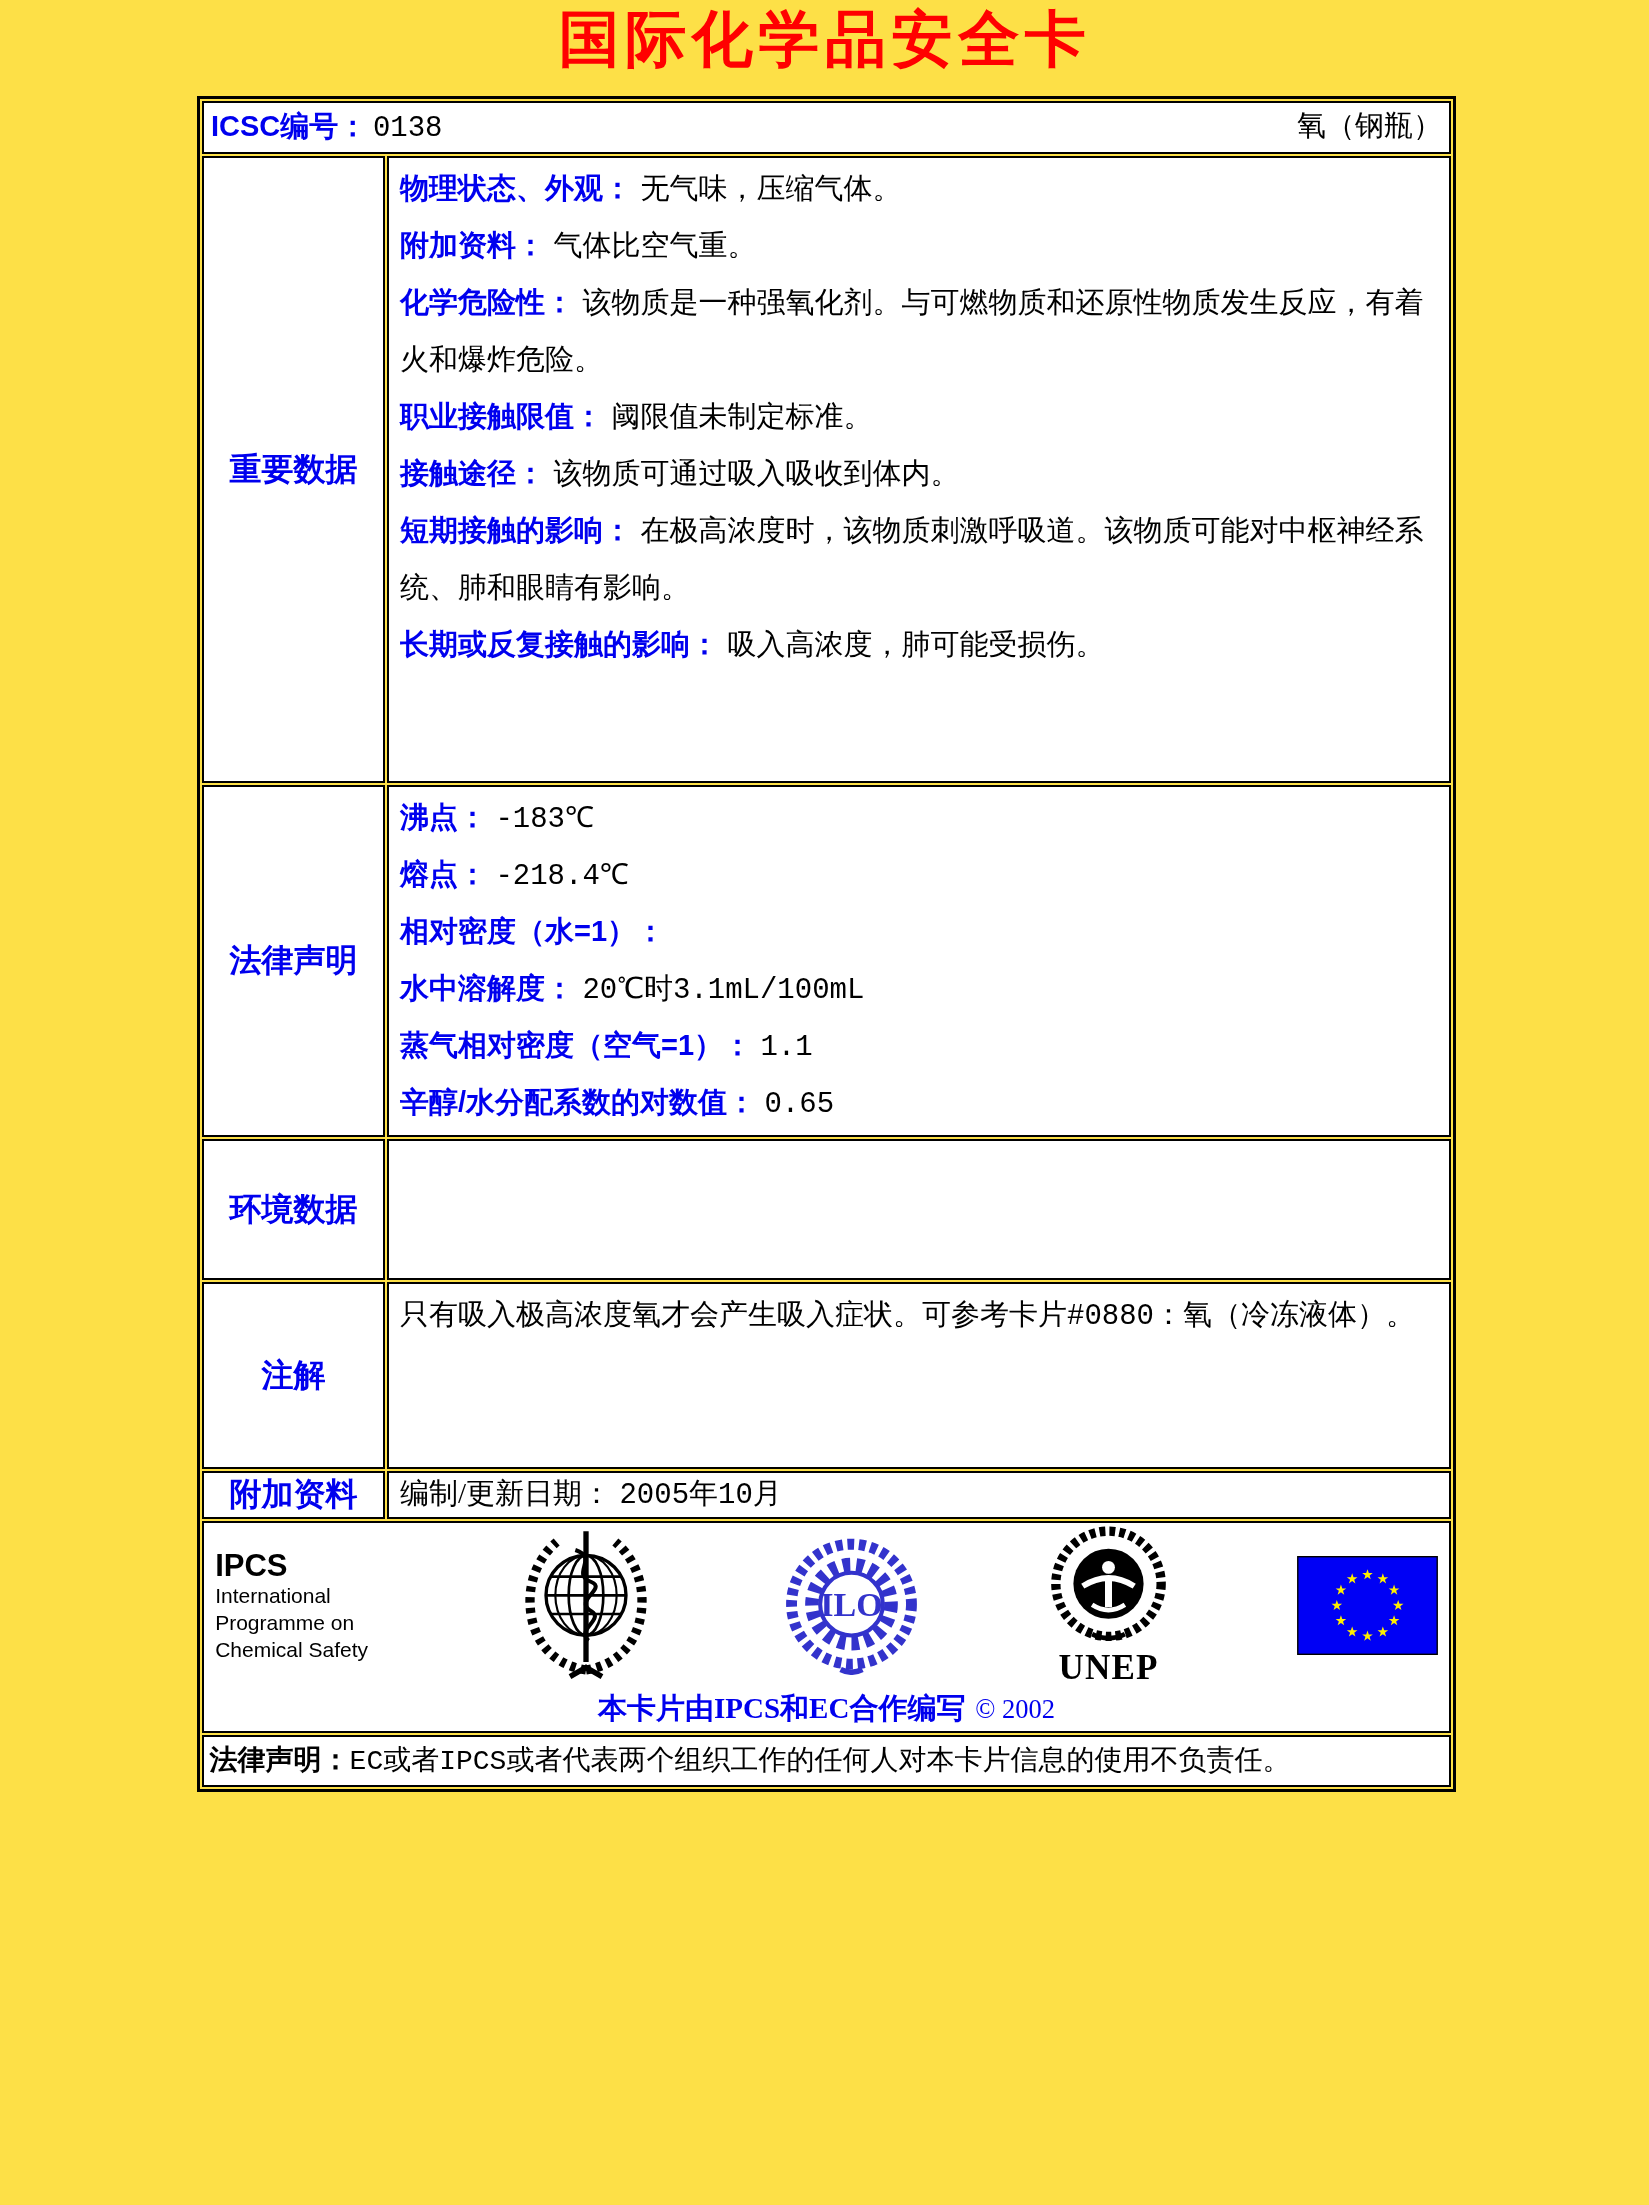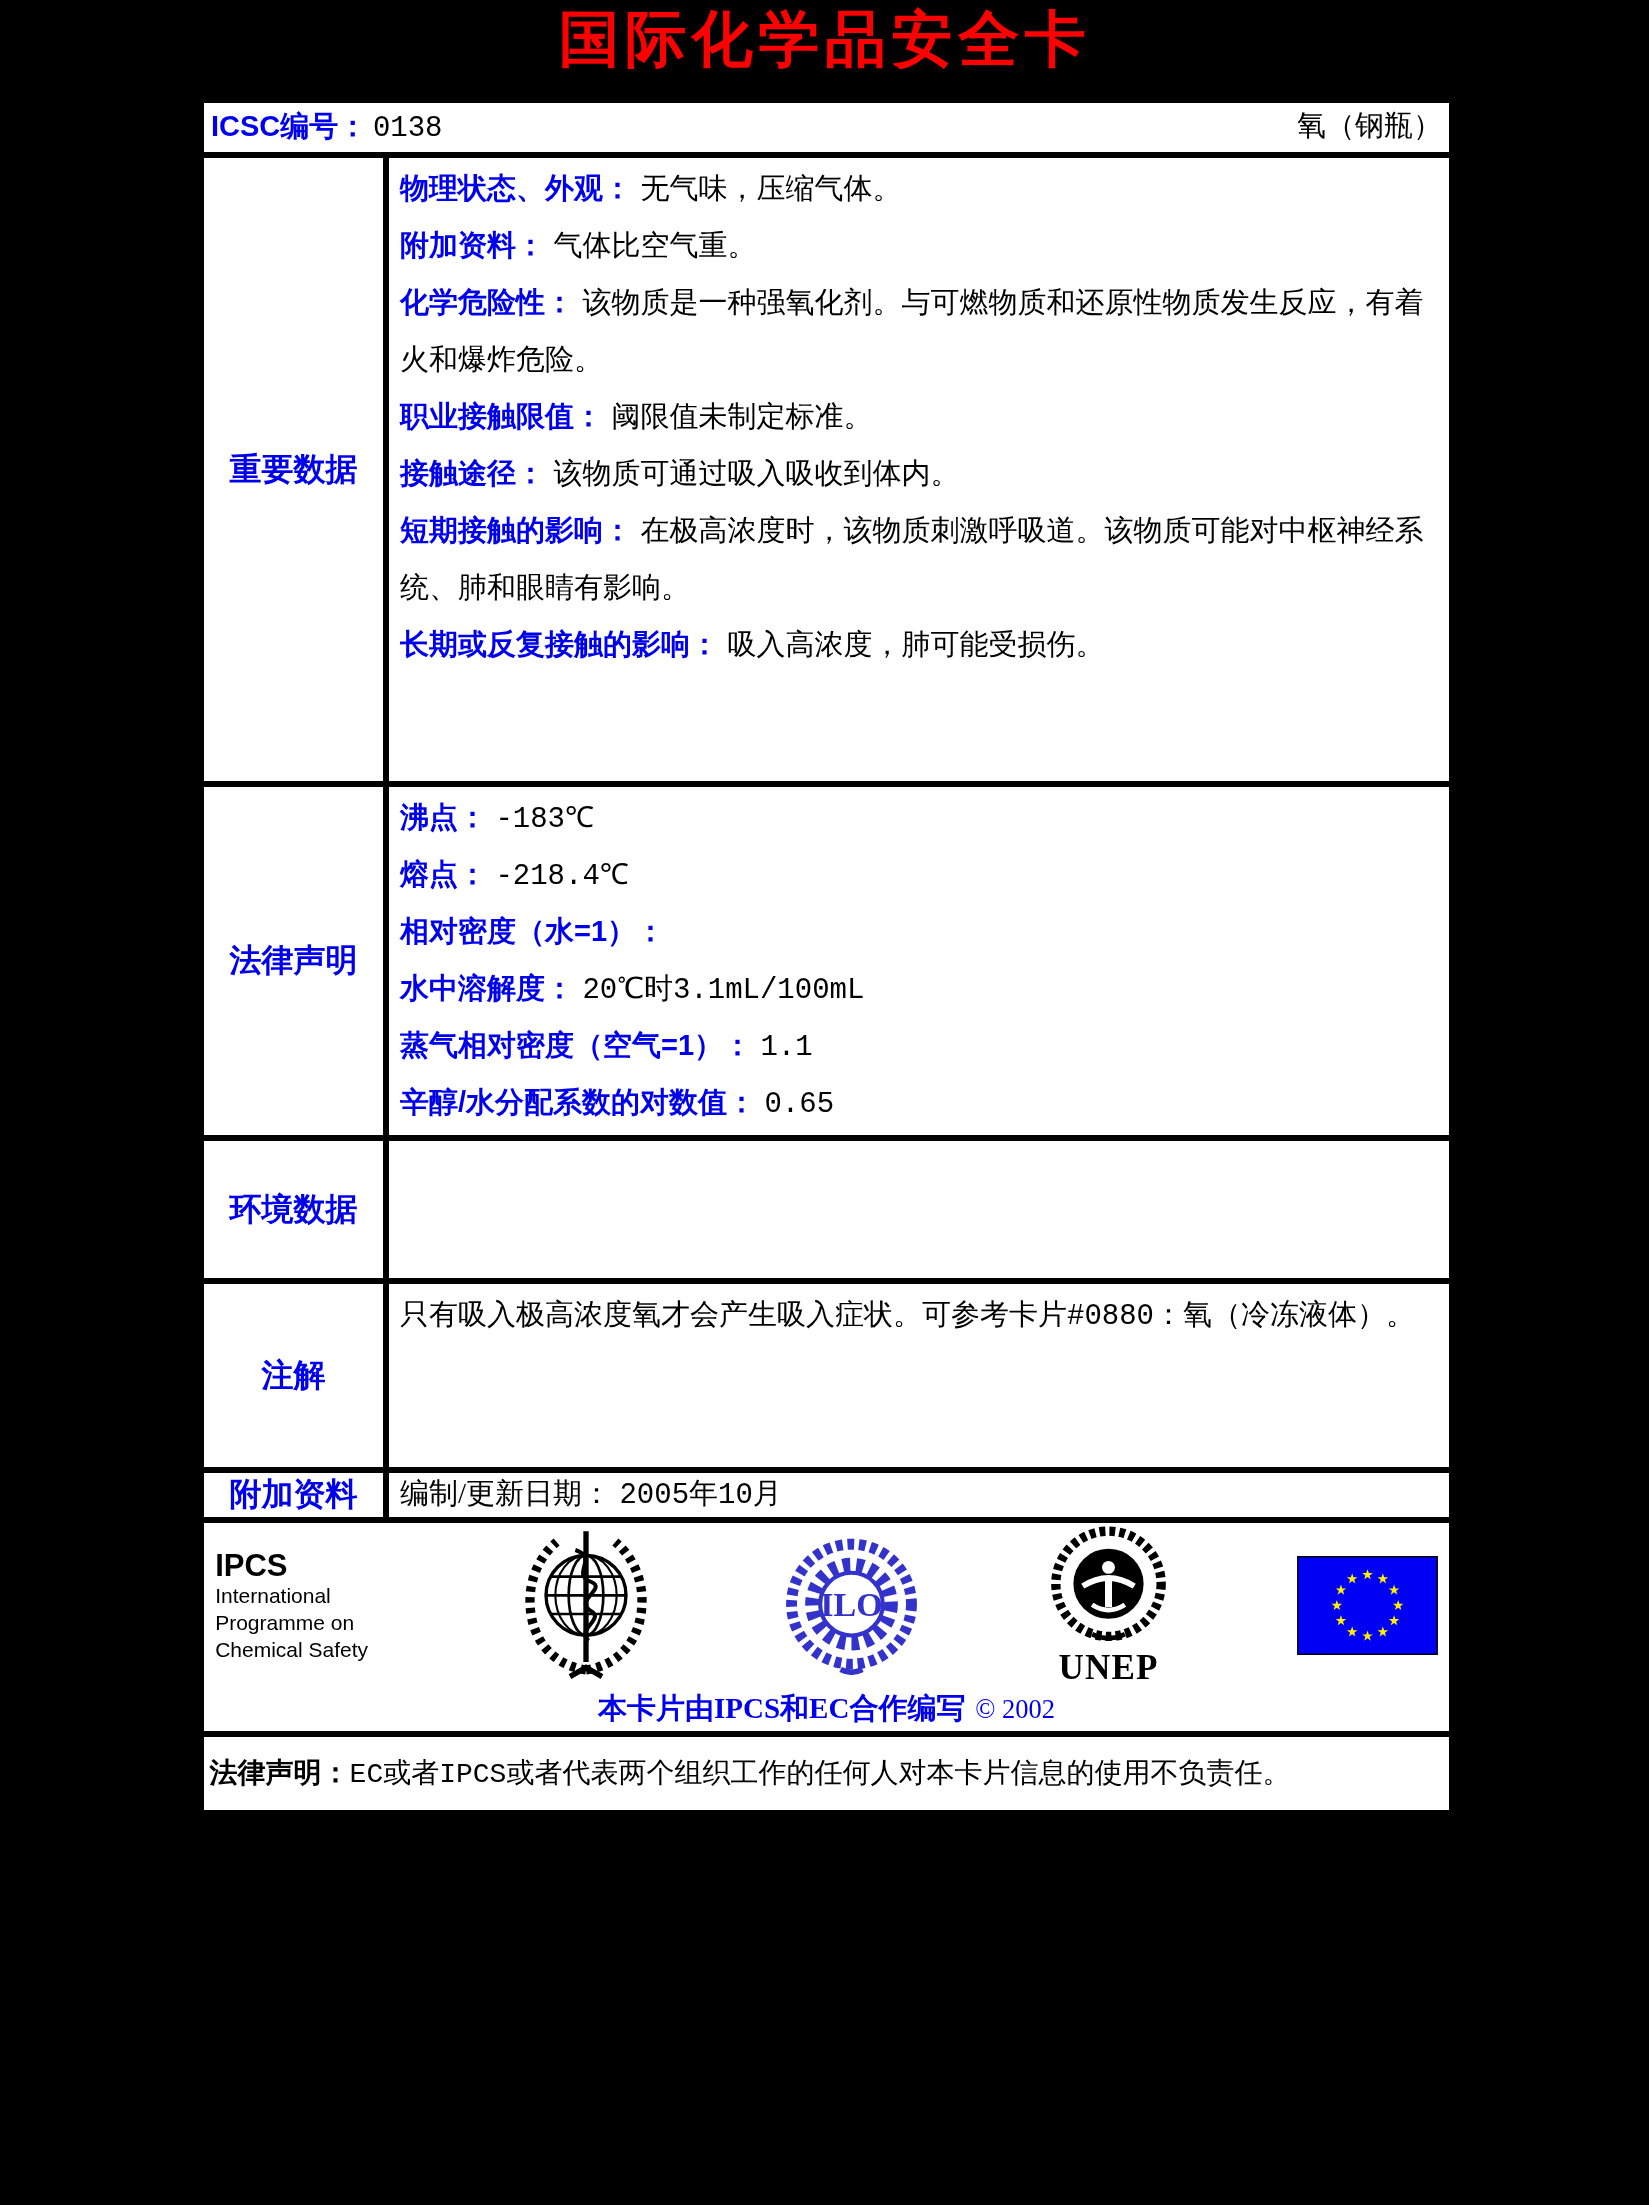--- a/index.html
+++ b/index.html
@@ -1,36 +1,36 @@
 <!DOCTYPE html>
 <html style="font-size:11px"><head>
 <meta charset="utf-8">
 <style>
   html,body{margin:0;padding:0;background:#ffffff;}
-  .page{width:1650px;height:2205px;background:#000000;overflow:hidden;
+  .page{width:1650px;height:2205px;background:#fde047;overflow:hidden;
         font-family:"Liberation Serif",serif;color:#000;}
   
   .doc-title{margin:8.4px 0 0 0;text-align:center;color:#ff0000;
              font-size:61px;line-height:1.05;font-weight:bold;letter-spacing:5.6px;
              font-family:"Liberation Serif",serif;}
   
   table.card{margin:24px 0 0 197px;width:1259px;border:3.5px solid #000;
              border-collapse:separate;border-spacing:2.8px;table-layout:fixed;}
   td{border:2.1px solid #000;box-sizing:border-box;vertical-align:top;
      padding:2.8px 7px;background:#fff;}
   col.c1{width:183px;}
   
   .h-hdr{height:53px;vertical-align:middle;}
   .h-imp{height:627px;}
   .h-phys{height:320px;}
   .h-env{height:141px;}
   .h-note{height:187px;}
   .h-add{height:40px;vertical-align:middle;}
   .h-logo{height:198px;vertical-align:middle;}
-  .h-legal{height:77px;vertical-align:middle;margin-top:41px;}
+  .h-legal{height:52px;vertical-align:middle;margin-top:41px;}
   
   .label-td{vertical-align:middle;text-align:center;padding:0 20px;}
   .label-td span{color:#0000ee;font-weight:bold;font-size:32px;
                  font-family:"Liberation Sans",sans-serif;}
   
   .content-td{font-size:29px;line-height:54px;padding-left:11px;}
   .entry{display:block;}
   .lbl{color:#0000ee;font-weight:bold;font-family:"Liberation Sans",sans-serif;
        margin-right:8.4px;}
   .val{color:#000;font-family:"Liberation Mono","DejaVu Sans Mono",monospace;}

